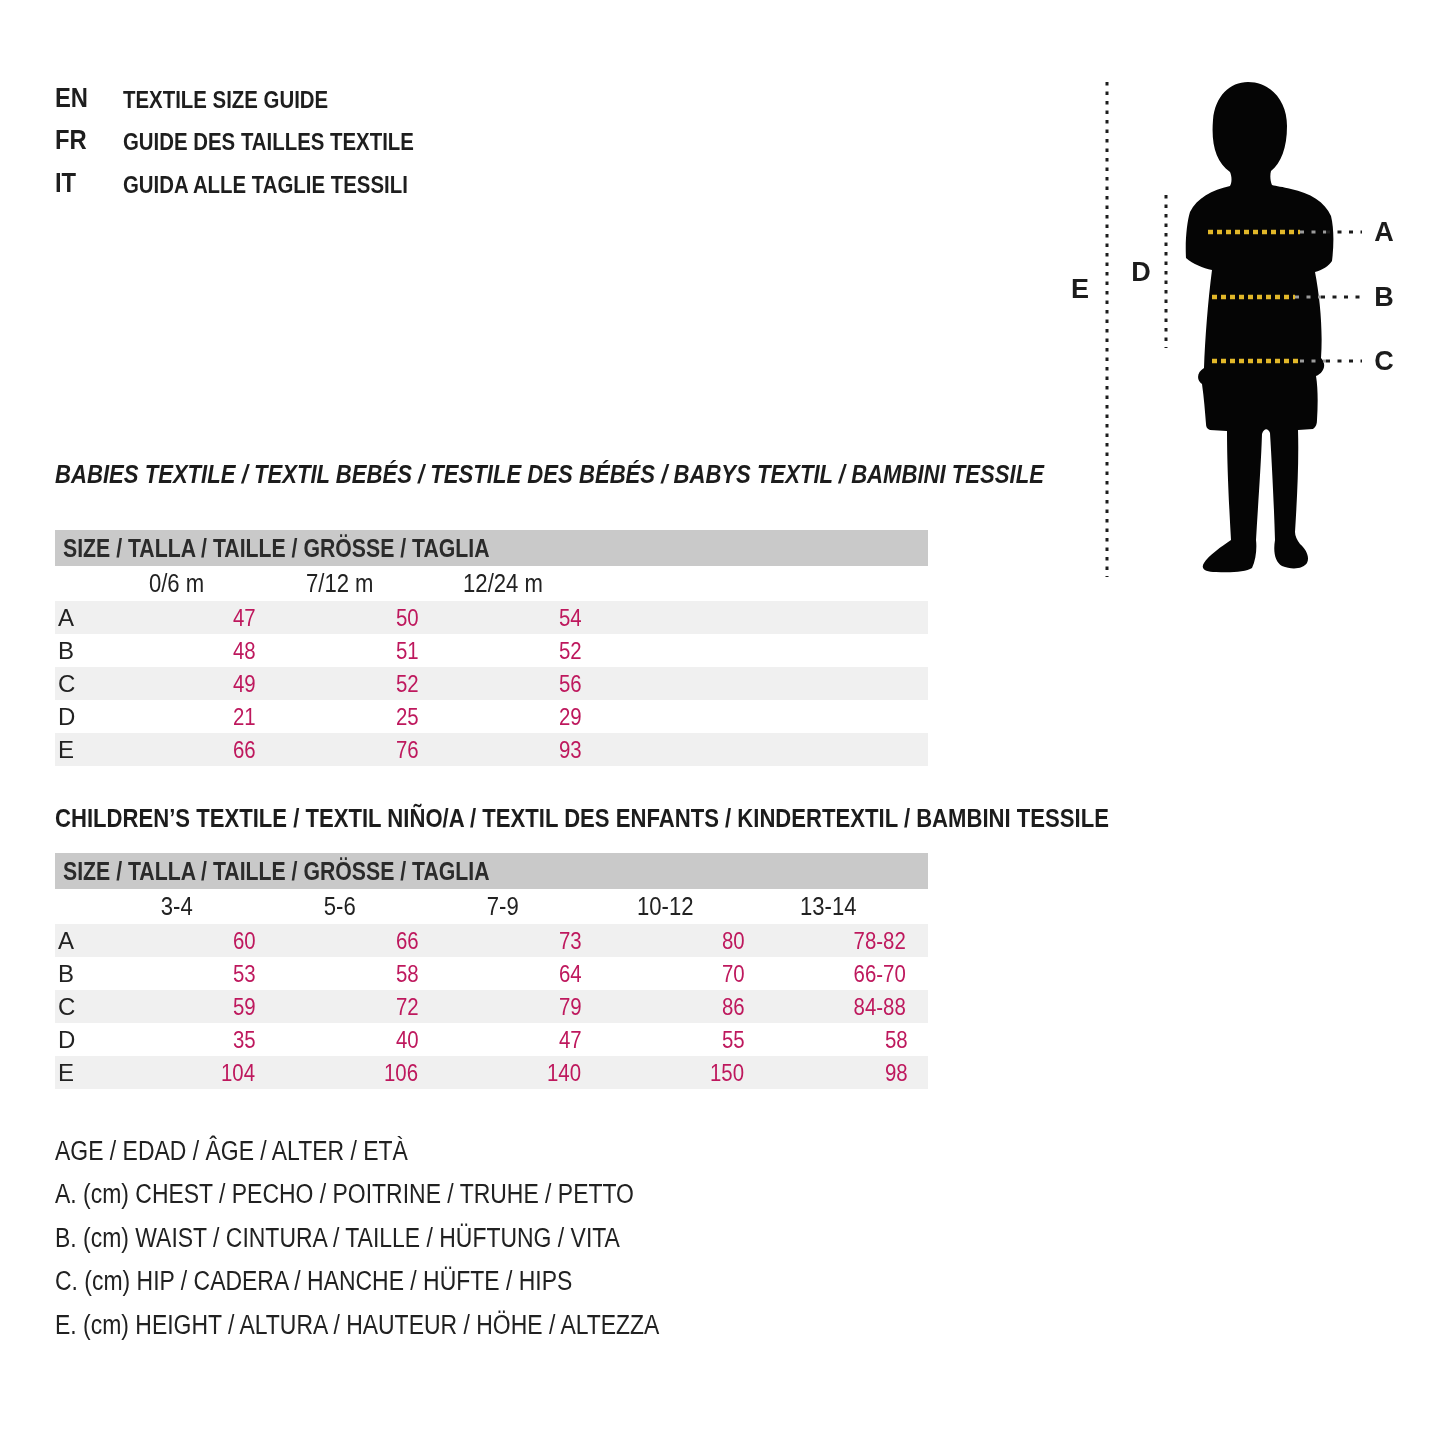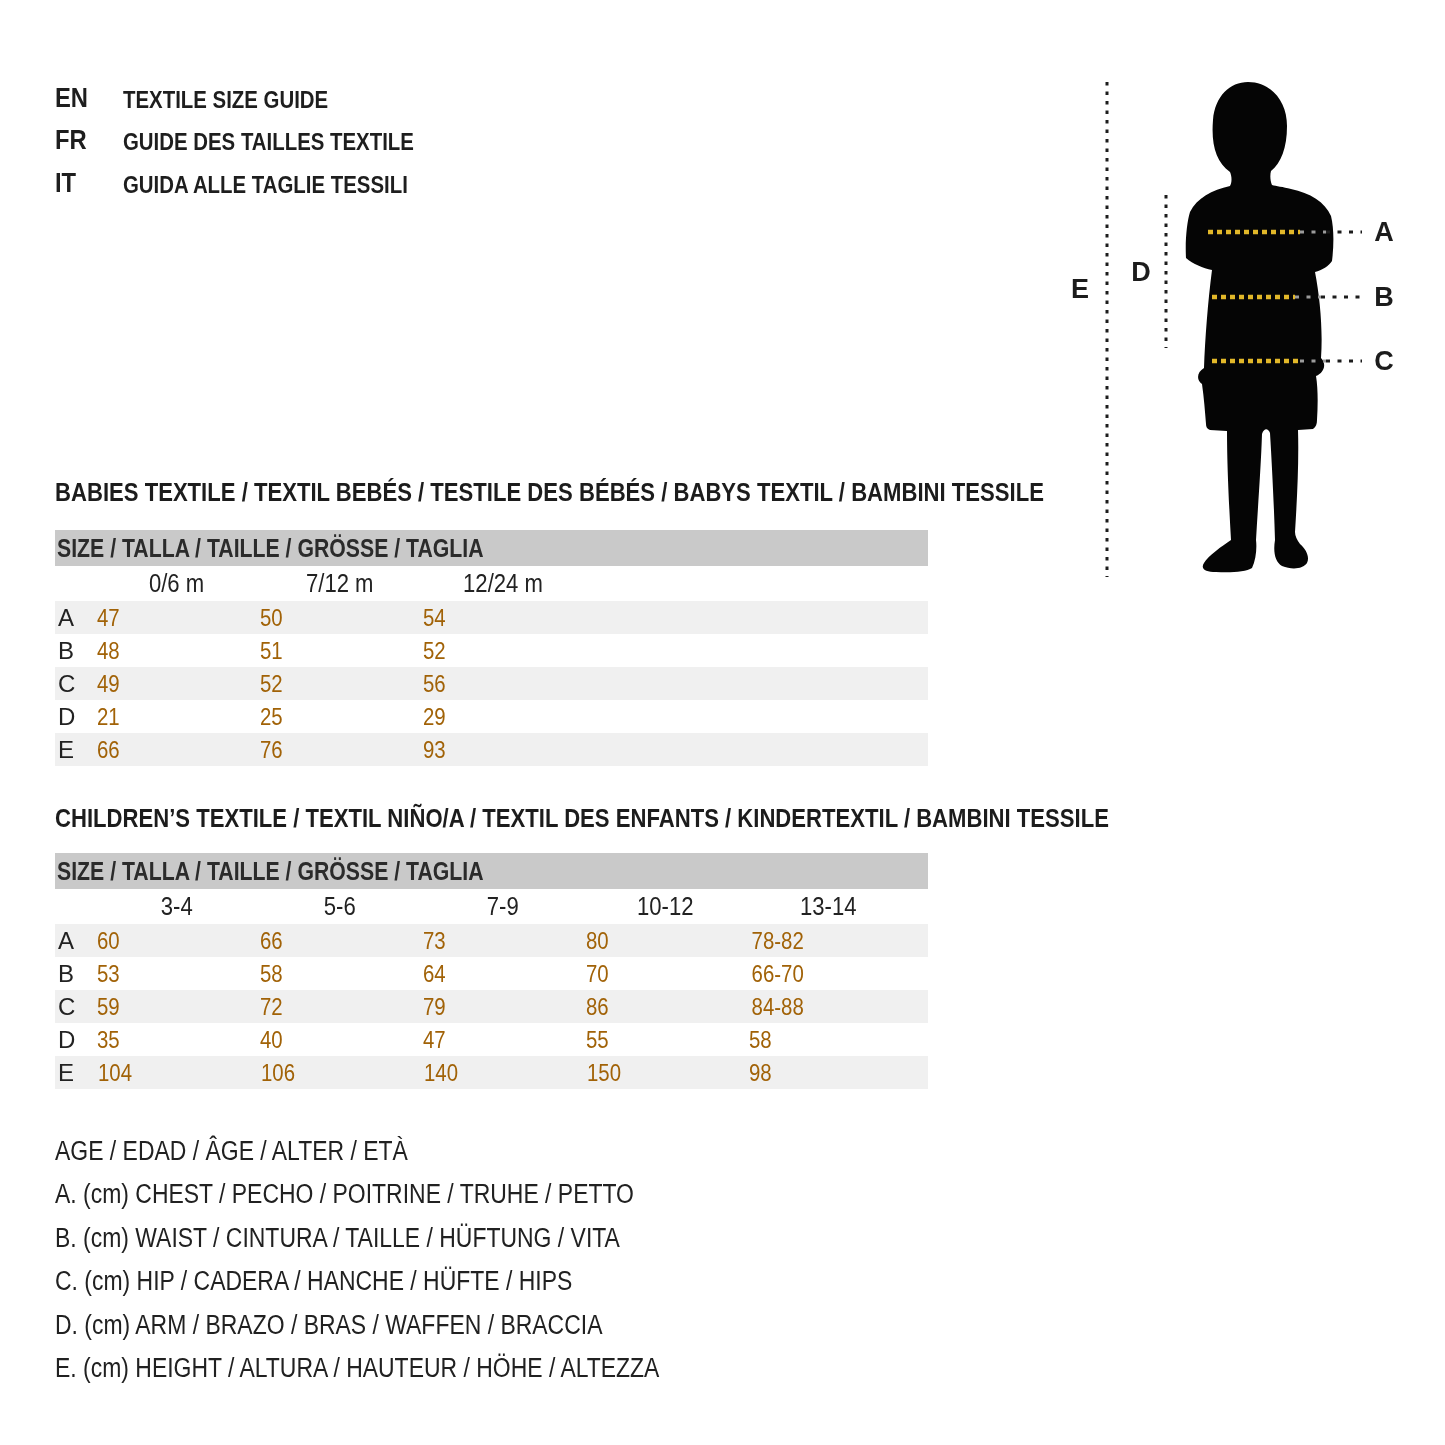--- a/index.html
+++ b/index.html
@@ -20,28 +20,28 @@
   .lang-code { width:68px; font-size:28px; font-weight:700; }
   .lang-label { font-size:24px; font-weight:700; }
 
   
   .section-title { font-size:26px; font-weight:700; line-height:28px; color:#1c1c1c; }
 
   
   .size-table { width:873px; }
   .size-bar {
     height:36px; background:#c9c9c9; display:flex; align-items:center;
-    padding-left:2px; font-size:25px; font-weight:700; color:#2b2b2b;
+    padding-left:8px; font-size:25px; font-weight:700; color:#2b2b2b;
   }
   .t-row { display:grid; grid-template-columns:40px repeat(5,163px); align-items:center; width:873px; }
   .t-cols { height:35px; }
   .t-data { height:33px; }
   .t-data.stripe { background:#f0f0f0; }
   .t-lbl { font-size:24px; padding-left:3px; color:#222; }
-  .t-val { font-size:24px; text-align:left; color:#a16207; }
+  .t-val { font-size:24px; text-align:right; color:#be185d; }
   .t-head { font-size:26px; text-align:center; color:#222; }
 
   
   #legend { left:55px; top:1136px; }
   .legend-line { height:43.4px; display:flex; align-items:flex-start; font-size:27px; color:#212121; }
 
   
   #figure { left:1055px; top:70px; }
   #figure text { font-family:"Liberation Sans", sans-serif; font-weight:700; font-size:27px; fill:#1c1c1c; }
 </style>
@@ -119,21 +119,21 @@
   <line x1="1300" y1="361" x2="1326" y2="361" stroke-width="3.2" stroke-dasharray="4 7.5" stroke="#9b9b9b"></line>
   <line x1="1326" y1="361" x2="1362" y2="361" stroke-width="3.2" stroke-dasharray="4 7.5" stroke="#1c1c1c"></line>
 
   <text x="1384" y="241" text-anchor="middle">A</text>
   <text x="1384" y="306" text-anchor="middle">B</text>
   <text x="1384" y="370" text-anchor="middle">C</text>
   <text x="1141" y="281" text-anchor="middle">D</text>
   <text x="1080" y="298" text-anchor="middle">E</text>
 </svg>
 
-<div class="abs section-title" style="left:55px; top:478px;">
+<div class="abs section-title" style="left:55px; top:460px;font-style:italic;">
   <span class="cond">BABIES TEXTILE / TEXTIL BEBÉS / TESTILE DES BÉBÉS / BABYS TEXTIL / BAMBINI TESSILE</span>
 </div>
 
 <div class="abs size-table" style="left:55px; top:530px;">
   <div class="size-bar">
     <span class="cond">SIZE / TALLA / TAILLE / GRÖSSE / TAGLIA</span>
   </div>
   <div class="t-row t-cols">
     <div class="t-lbl"></div>
     <div class="t-head"><span class="cond-c">0/6 m</span></div>
@@ -237,18 +237,15 @@
   <div class="legend-line">
       <span class="cond">A. (cm) CHEST / PECHO / POITRINE / TRUHE / PETTO</span>
     </div>
   <div class="legend-line">
       <span class="cond">B. (cm) WAIST / CINTURA / TAILLE / HÜFTUNG / VITA</span>
     </div>
   <div class="legend-line">
       <span class="cond">C. (cm) HIP / CADERA / HANCHE / HÜFTE / HIPS</span>
     </div>
   <div class="legend-line">
-      <span class="cond">D. (cm) ARM / BRAZO / BRAS / WAFFEN / BRACCIA</span>
-    </div>
-  <div class="legend-line">
       <span class="cond">E. (cm) HEIGHT / ALTURA / HAUTEUR / HÖHE / ALTEZZA</span>
     </div>
 </div>
 
 </body></html>

